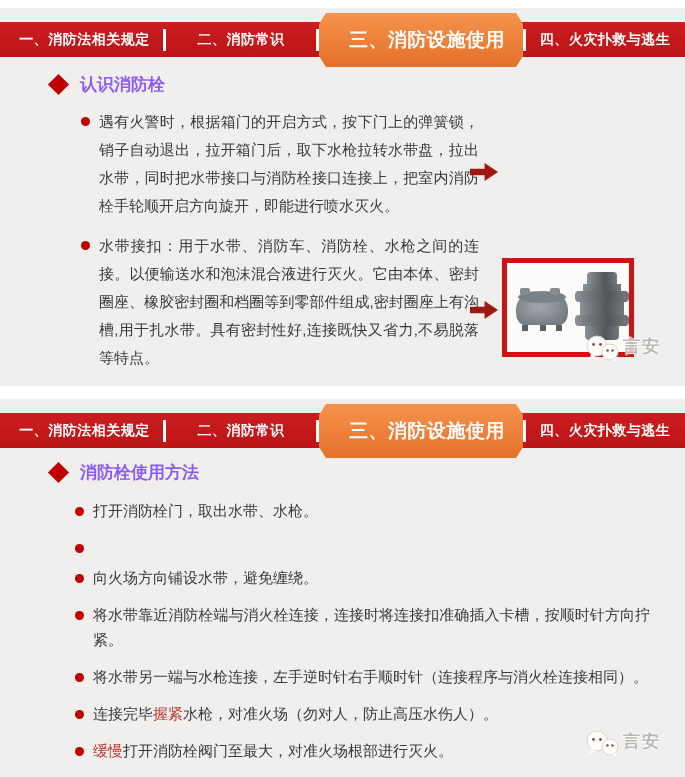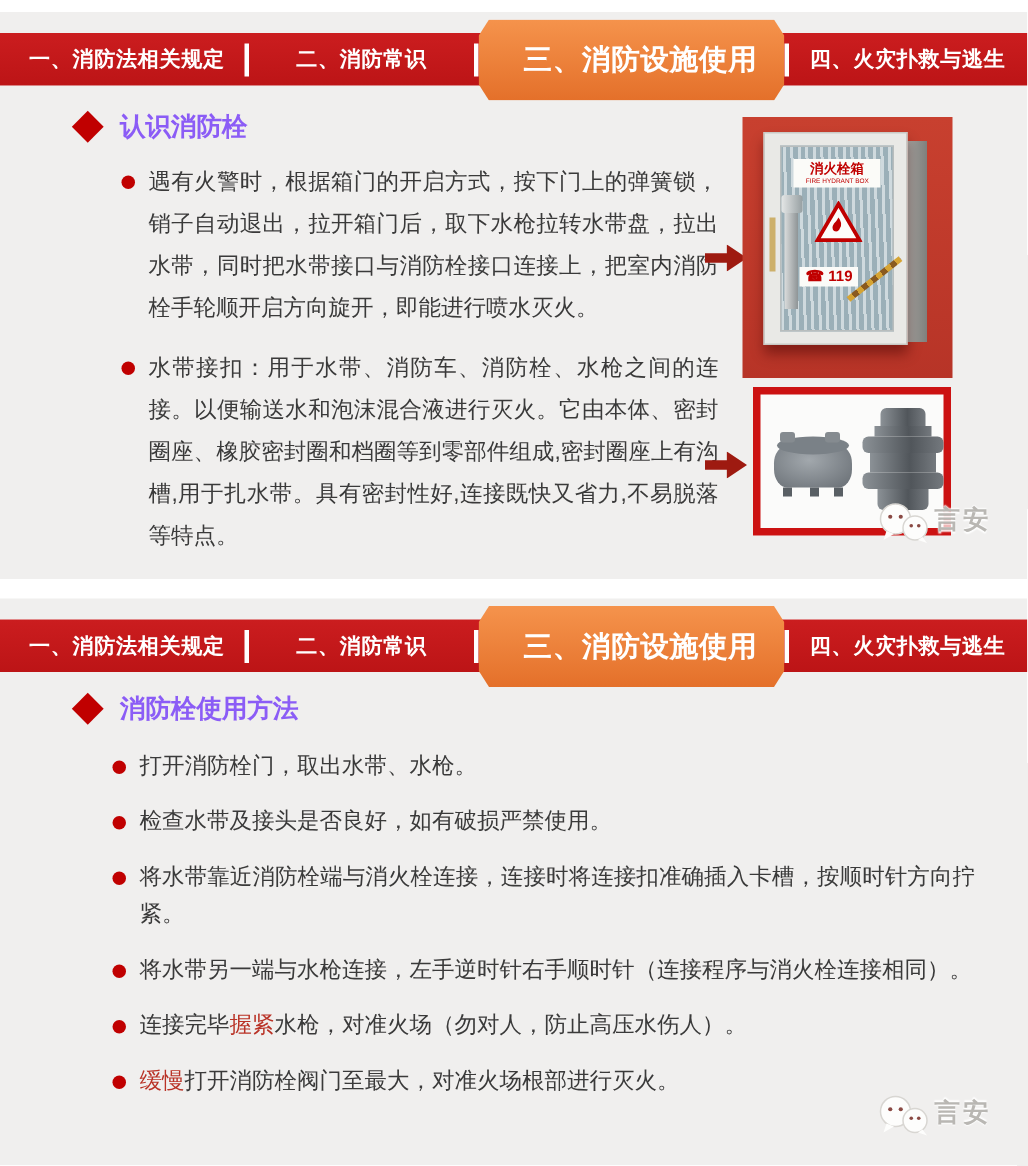--- a/index.html
+++ b/index.html
@@ -93,41 +93,20 @@
         </div>
         <div class="b-row">
           <span class="dot"></span>
           <p class="b-text">水带接扣：用于水带、消防车、消防栓、水枪之间的连接。以便输送水和泡沫混合液进行灭火。它由本体、密封圈座、橡胶密封圈和档圈等到零部件组成,密封圈座上有沟槽,用于扎水带。具有密封性好,连接既快又省力,不易脱落等特点。</p>
         </div>
       </div>
 
       <div class="arrow" style="top:106px"></div>
       <div class="arrow" style="top:244px"></div>
 
-      <div class="photo1">
-        <div class="cab-side"></div>
-        <div class="cab">
-          <div class="handle"></div>
-          <div class="glass">
-            <div class="plate">
-              <div class="plate-cn">消火栓箱</div>
-              <div class="plate-en">FIRE HYDRANT BOX</div>
-            </div>
-            <svg class="tri" width="32" height="28">
-              <polygon points="16,2 30,26 2,26" fill="#fdfdfa" stroke="#c00000" stroke-width="2.5"></polygon>
-              <path d="M16 11 q3 4 1 7 q-1 3 -4 2 q-2 -2 0 -5 q2 -2 3 -4z" fill="#c00000"></path>
-            </svg>
-            <div class="plate119">☎ 119</div>
-            <div class="nozzle">
-              <div class="nozzle-head"></div>
-            </div>
-            <div class="stick"></div>
-          </div>
-        </div>
-      </div>
 
       <div class="photo2">
         <div class="coupA">
           <div class="body"></div>
             <div class="rim"></div>
           <div class="notch n1"></div>
             <div class="notch n2"></div>
           <div class="foot f1"></div>
             <div class="foot f2"></div>
             <div class="foot f3"></div>
@@ -176,21 +155,24 @@
         <span class="diamond"></span>
         <span class="sec-title">消防栓使用方法</span>
       </div>
       <div class="p2-list">
         <div class="b-row">
           <span class="dot"></span>
           <p class="b-text"><span>打开消防栓门，取出水带、水枪。</span><span class="em"></span><span></span></p>
         </div>
         <div class="b-row">
           <span class="dot"></span>
-          <p class="b-text"><span>检查水带及接头是否良好，如有破损严禁使用。</span><span class="em"></span><span></span></p>
+        </div>
+        <div class="b-row">
+          <span class="dot"></span>
+          <p class="b-text"><span>向火场方向铺设水带，避免缠绕。</span><span class="em"></span><span></span></p>
         </div>
         <div class="b-row">
           <span class="dot"></span>
           <p class="b-text"><span>将水带靠近消防栓端与消火栓连接，连接时将连接扣准确插入卡槽，按顺时针方向拧紧。</span><span class="em"></span><span></span></p>
         </div>
         <div class="b-row">
           <span class="dot"></span>
           <p class="b-text"><span>将水带另一端与水枪连接，左手逆时针右手顺时针（连接程序与消火栓连接相同）。</span><span class="em"></span><span></span></p>
         </div>
         <div class="b-row">

